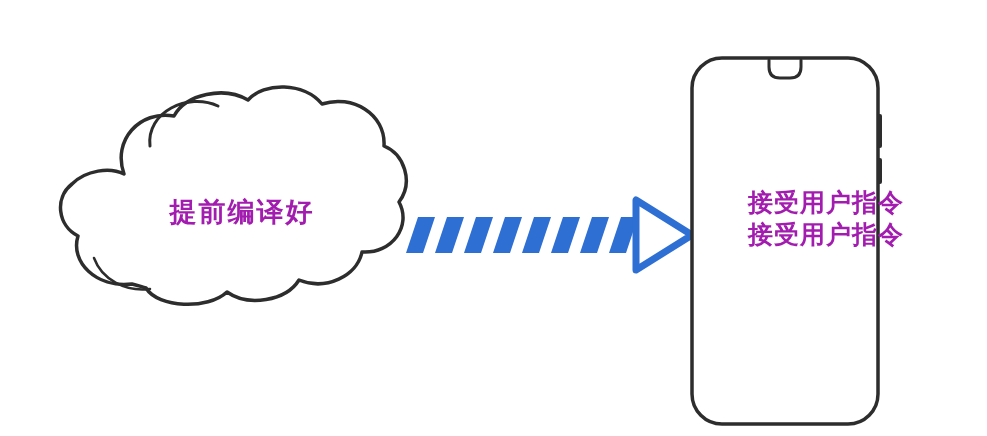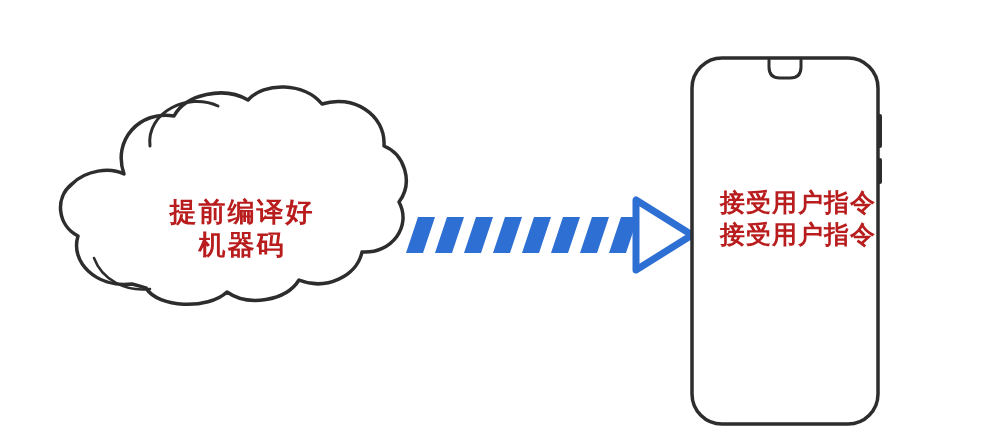--- a/index.html
+++ b/index.html
@@ -19,37 +19,38 @@
     position: absolute;
     left: 0;
     top: 0;
     width: 987px;
     height: 436px;
   }
   .label {
     position: absolute;
     text-align: center;
     font-weight: bold;
-    color: #b91c1c;
+    color: #a21caf;
     letter-spacing: 2px;
   }
   .cloud-label {
     left: 108px;
     top: 196px;
     width: 268px;
     font-size: 27px;
     line-height: 33px;
   }
   .phone-label {
     left: 694px;
     top: 186px;
     width: 208px;
     font-size: 25px;
     line-height: 32px;
     letter-spacing: 1px;
+    padding-left: 28px;
   }
   .label .line {
     display: block;
   }
 </style>
 </head>
 <body>
 
 <div class="stage">
 
@@ -89,21 +90,20 @@
     <g>
       <rect x="692" y="58" width="186" height="366" rx="30" ry="30" fill="#ffffff" stroke="#2d2d2d" stroke-width="3.5"></rect>
       <path d="M 769 60 L 769 67 Q 769 78 780 78 L 790 78 Q 801 78 801 67 L 801 60" fill="#ffffff" stroke="#2d2d2d" stroke-width="3" stroke-linecap="round"></path>
       <rect x="877" y="114" width="5" height="34" rx="2" fill="#2d2d2d"></rect>
       <rect x="877" y="158" width="5" height="26" rx="2" fill="#2d2d2d"></rect>
     </g>
   </svg>
 
   <div class="label cloud-label">
     <span class="line">提前编译好</span>
-    <span class="line">机器码</span>
   </div>
 
   <div class="label phone-label">
     <span class="line">接受用户指令</span>
     <span class="line">接受用户指令</span>
   </div>
 
 </div>
 
 </body></html>

